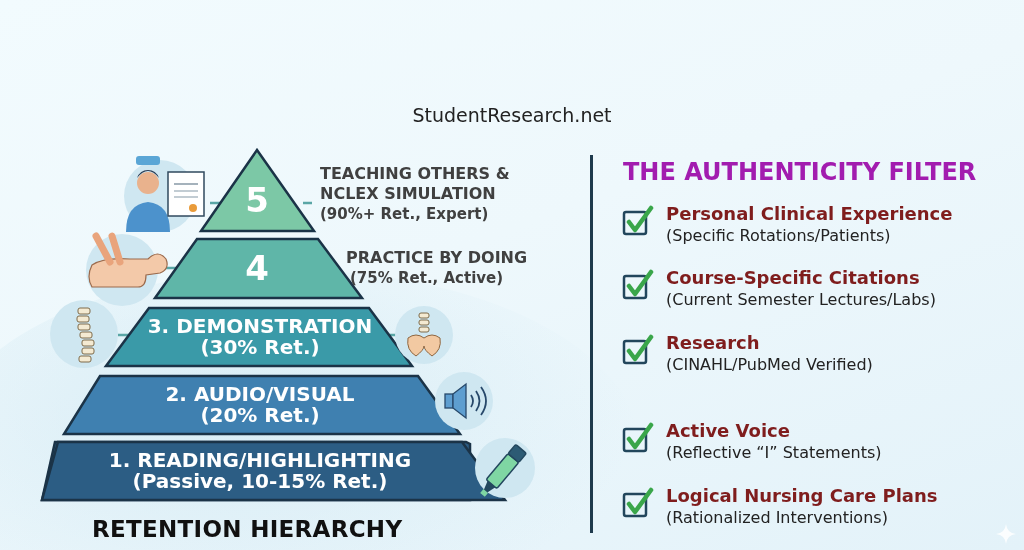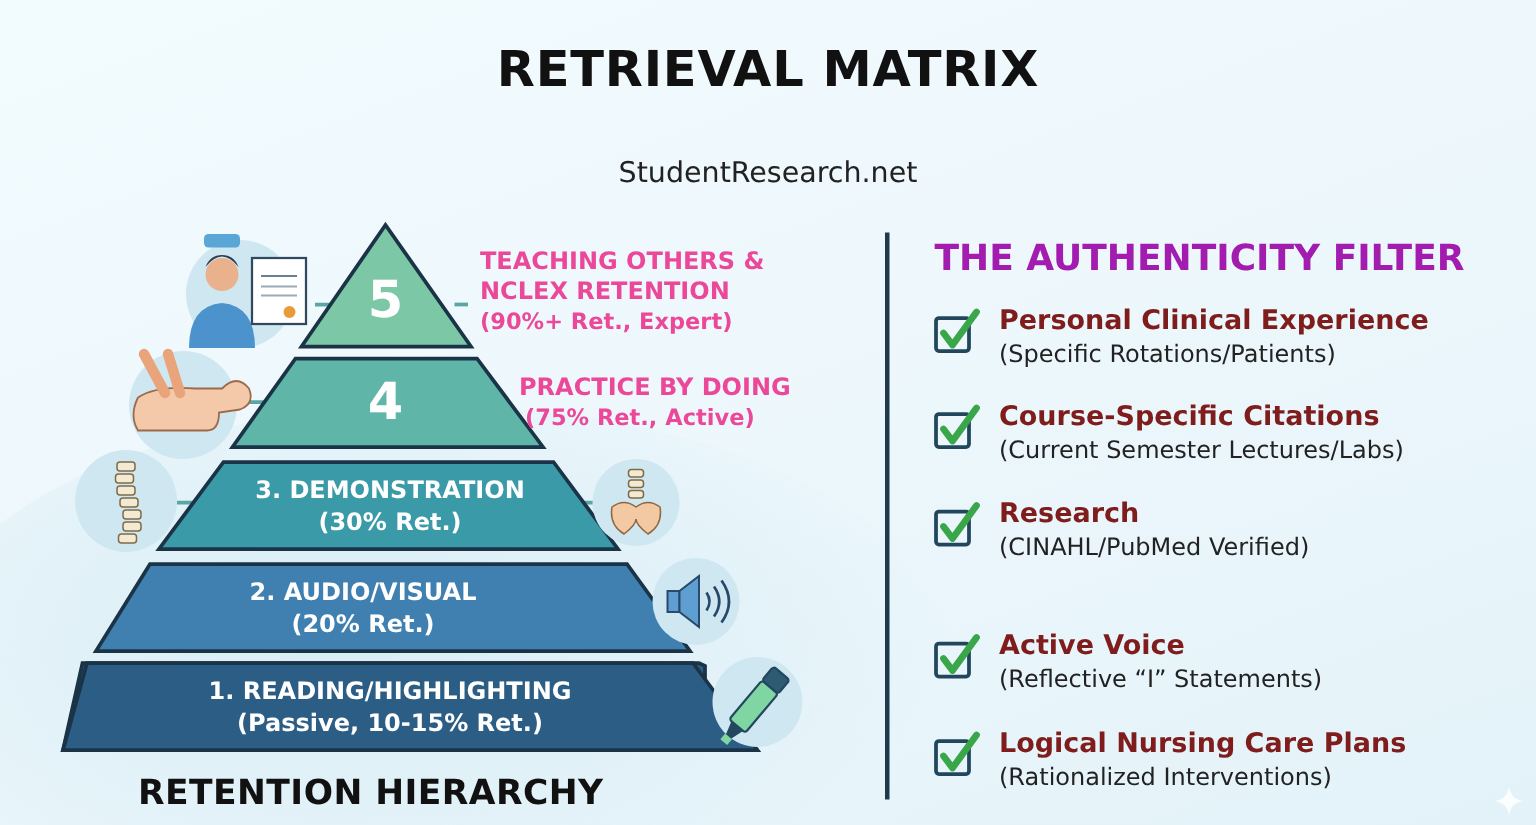--- a/index.html
+++ b/index.html
@@ -22,46 +22,45 @@
   .subtitle {
     position: absolute; left: 0; width: 1024px; top: 104px; text-align: center;
     font-size: 19px; color: #222;
   }
   .divider {
     position: absolute; left: 590px; top: 155px; width: 3px; height: 378px; background: #1e3a4c;
   }
   svg.pyr { position: absolute; left: 0; top: 0; }
   .tier-label {
     position: absolute; text-align: center; color: #fff; font-weight: bold;
-    font-size: 16px; line-height: 21px;
+    font-size: 20px; line-height: 21px;
   }
   .tier-num { position: absolute; text-align: center; color: #fff; font-weight: bold; font-size: 34px; }
   .side-label {
-    position: absolute; font-weight: bold; font-size: 16px; line-height: 20px; color: #ec4899;
+    position: absolute; font-weight: bold; font-size: 16px; line-height: 20px; color: #404040;
   }
   .side-sub { font-size: 15px; }
   .pyr-caption {
     position: absolute; left: 92px; top: 516px; font-weight: bold; font-size: 23px; color: #111; letter-spacing: 0.3px;
   }
   .filter-title {
     position: absolute; left: 623px; top: 158px; font-weight: bold; font-size: 24px; color: #a21caf;
   }
   .filter-item { position: absolute; left: 622px; width: 400px; }
   .check { position: absolute; left: 0; top: 2px; width: 32px; height: 32px; }
   .fi-title { margin-left: 44px; font-weight: bold; font-size: 18px; line-height: 22px; color: #7f1d1d; }
   .fi-sub { margin-left: 44px; font-size: 16px; line-height: 21px; color: #222; }
   .sparkle { position: absolute; right: 8px; bottom: 6px; width: 20px; height: 20px; }
 </style>
 </head>
 <body>
 
 <div class="bg-swoosh"></div>
 
 <div class="title">
-  <div>RETRIEVAL MATRIX</div>
 </div>
 <div class="subtitle">StudentResearch.net</div>
 
 <svg class="pyr" width="590" height="550">
 
   <g stroke="#5aa6a6" stroke-width="2.5">
     <line x1="210" y1="203" x2="245" y2="203"></line>
     <line x1="303" y1="203" x2="312" y2="203"></line>
     <line x1="160" y1="268" x2="196" y2="268"></line>
     <line x1="118" y1="335" x2="150" y2="335"></line>
@@ -136,32 +135,32 @@
   </g>
 </svg>
 
 <div class="tier-num" style="left:227px; top:180px; width:60px;">5</div>
 <div class="tier-num" style="left:227px; top:248px; width:60px;">4</div>
 
 <div class="tier-label" style="left:130px; top:316px; width:260px;">
   <div>3. DEMONSTRATION</div>
   <div>(30% Ret.)</div>
 </div>
-<div class="tier-label" style="left:112px; top:384px; width:260px;">
+<div class="tier-label" style="left:130px; top:384px; width:260px;">
   <div>2. AUDIO/VISUAL</div>
   <div>(20% Ret.)</div>
 </div>
 <div class="tier-label" style="left:100px; top:450px; width:320px;">
   <div>1. READING/HIGHLIGHTING</div>
   <div>(Passive, 10-15% Ret.)</div>
 </div>
 
 <div class="side-label" style="left:320px; top:164px;">
   <div>TEACHING OTHERS &amp;</div>
-  <div>NCLEX RETENTION</div>
+  <div>NCLEX SIMULATION</div>
   <div class="side-sub">(90%+ Ret., Expert)</div>
 </div>
 <div class="side-label" style="left:346px; top:248px;">
   <div>PRACTICE BY DOING</div>
   <div class="side-sub" style="margin-left:4px;">(75% Ret., Active)</div>
 </div>
 
 <div class="pyr-caption">RETENTION HIERARCHY</div>
 
 <div class="divider"></div>

